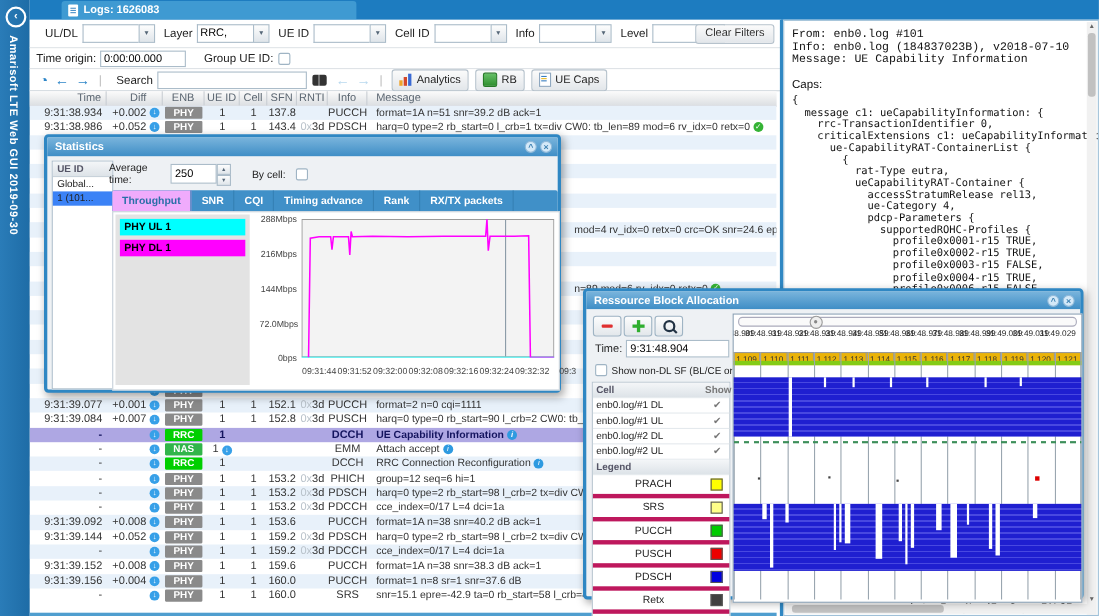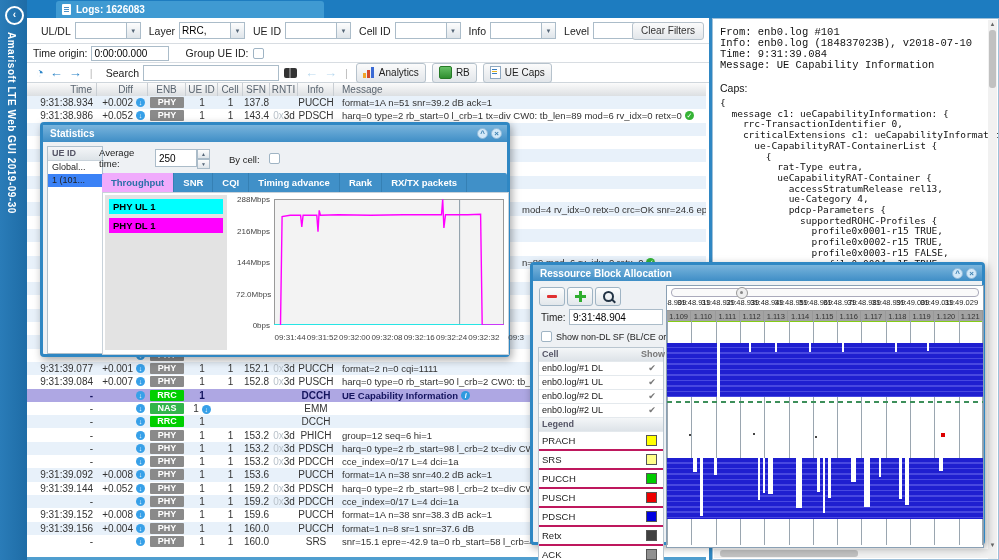--- a/index.html
+++ b/index.html
@@ -134,34 +134,34 @@
   .lens:after{content:"";position:absolute;left:6px;top:7px;width:5px;height:2px;background:#234;
     transform:rotate(45deg);}
   .rbrow{position:absolute;font-size:10px;color:#222;}
   #rb input{border:1px solid #abbcc9;font-size:10px;padding:0 3px;font-family:"Liberation Sans",sans-serif;}
   .rbtable{position:absolute;left:5px;top:82px;width:124px;background:#fff;border:1px solid #b9c6d0;
     font-size:9px;}
   .rtr{display:flex;height:13px;line-height:13px;border-bottom:1px solid #e4e9ed;}
   .rtr .n{flex:1;padding-left:3px;overflow:hidden;white-space:nowrap;}
   .rtr .v{width:22px;text-align:center;color:#777;}
   .rtr.hd{background:linear-gradient(#f4f6f8,#dde3e8);font-weight:bold;color:#556;}
-  .ltr{display:flex;height:17px;align-items:center;border-bottom:2px solid #be185d;}
+  .ltr{display:flex;height:17px;align-items:center;border-bottom:4px solid #be185d;text-align:center;}
   .ltr .n{flex:1;padding-left:3px;font-size:9.5px;}
   .ltr .sw{width:11px;height:11px;border:1px solid #555;margin-right:6px;box-sizing:border-box;}
   .rgraph{position:absolute;left:133px;top:20px;width:316px;height:261px;background:#fff;
     border:1px solid #8aa0b4;box-sizing:content-box;}
   .slider{position:absolute;left:4px;top:2px;width:306px;height:7px;border:1px solid #aab;
     border-radius:4px;background:#fafafa;}
   .sthumb{position:absolute;left:64px;top:-2px;width:10px;height:10px;border:1px solid #999;
     border-radius:50%;background:#eee;}
   .sthumb:after{content:"";position:absolute;left:3px;top:3px;width:3px;height:3px;border-radius:50%;background:#888;}
   .ruler{position:absolute;left:0;top:12px;width:316px;height:10px;overflow:hidden;}
   .rt{position:absolute;top:0;font-size:7.5px;color:#222;white-space:nowrap;}
-  .frames{position:absolute;left:0;top:24px;width:316px;height:12px;display:flex;background:#a3a3a3;
-    border-top:1px solid #999;border-bottom:1px solid #84cc16;box-sizing:border-box;}
+  .frames{position:absolute;left:0;top:34px;width:316px;height:12px;display:flex;background:#eab308;
+    border-top:1px solid #999;border-bottom:4px solid #84cc16;box-sizing:border-box;}
   .fr{border-right:1px solid #999;box-sizing:border-box;font-size:7.5px;color:#333;text-align:center;
     line-height:11px;overflow:hidden;}
   .band{position:absolute;left:0;width:316px;}
   .bblue{background:repeating-linear-gradient(180deg,#1f1fd0 0px,#1f1fd0 4px,#4848e0 4px,#4848e0 5.5px);}
   .gline{position:absolute;width:1px;background:#9aa6b0;top:34px;height:225px;}
   .wn{position:absolute;background:#fff;top:0;}
   .greendash{position:absolute;left:0;top:1px;width:316px;height:2px;
     background:repeating-linear-gradient(90deg,#3d8f5a 0 5px,transparent 5px 9px);}
   .dot{position:absolute;width:2px;height:2px;background:#444;}
   .reddot{position:absolute;width:4px;height:4px;background:#dd0000;}
@@ -707,35 +707,43 @@
           <span class="arr">↓</span>
         </div>
         <div class="ce">
           <span class="badge b-nas">NAS</span>
         </div>
         <div class="cu">1<span class="arr" style="margin-left: 3px;">↓</span></div>
         <div class="cc"></div>
         <div class="cs"></div>
         <div class="cr"></div>
         <div class="ci">EMM</div>
+        <div class="cm">
+          <span>Attach accept</span>
+          <span class="ico">i</span>
+        </div>
       </div>
       <div class="lrow alt">
         <div class="ct">-</div>
         <div class="cd"></div>
         <div class="ca">
           <span class="arr">↓</span>
         </div>
         <div class="ce">
           <span class="badge b-rrc">RRC</span>
         </div>
         <div class="cu">1</div>
         <div class="cc"></div>
         <div class="cs"></div>
         <div class="cr"></div>
         <div class="ci">DCCH</div>
+        <div class="cm">
+          <span>RRC Connection Reconfiguration</span>
+          <span class="ico">i</span>
+        </div>
       </div>
       <div class="lrow">
         <div class="ct">-</div>
         <div class="cd"></div>
         <div class="ca">
           <span class="arr">↓</span>
         </div>
         <div class="ce">
           <span class="badge b-phy">PHY</span>
         </div>
@@ -895,21 +903,20 @@
         </div>
       </div>
     </div>
   <div class="bottomstrip"></div>
 
   <div class="vdivider"></div>
   <div class="rpanel">
     <div class="rhead" id="rhead">
         <div>From: enb0.log #101</div>
         <div>Info: enb0.log (184837023B), v2018-07-10</div>
-        <div>Time: 9:31:39.084</div>
         <div>Message: UE Capability Information</div>
       </div>
     <div class="rdata">Caps:</div>
     <div class="rcode" id="rcode"><div>{</div><div>  message c1: ueCapabilityInformation: {</div><div>    rrc-TransactionIdentifier 0,</div><div>    criticalExtensions c1: ueCapabilityInformation-r8: {</div><div>      ue-CapabilityRAT-ContainerList {</div><div>        {</div><div>          rat-Type eutra,</div><div>          ueCapabilityRAT-Container {</div><div>            accessStratumRelease rel13,</div><div>            ue-Category 4,</div><div>            pdcp-Parameters {</div><div>              supportedROHC-Profiles {</div><div>                profile0x0001-r15 TRUE,</div><div>                profile0x0002-r15 TRUE,</div><div>                profile0x0003-r15 FALSE,</div><div>                profile0x0004-r15 TRUE,</div><div>                profile0x0006-r15 FALSE,</div></div>
     <div class="rfooter">interFreqNeedForGaps FALSE</div>
     <div class="vsb">
       <span class="ar" style="top:1px">▲</span>
       <span class="th"></span>
       <span class="ar" style="bottom:12px">▼</span>
     </div>

